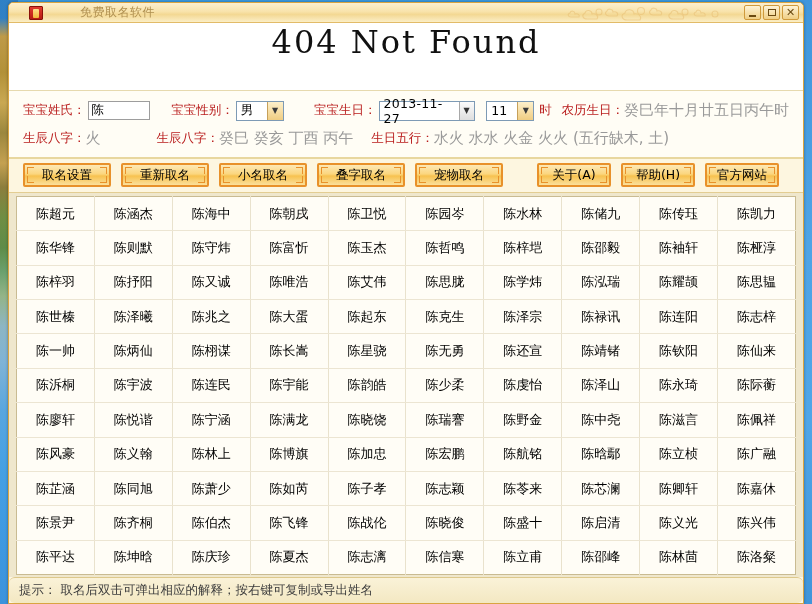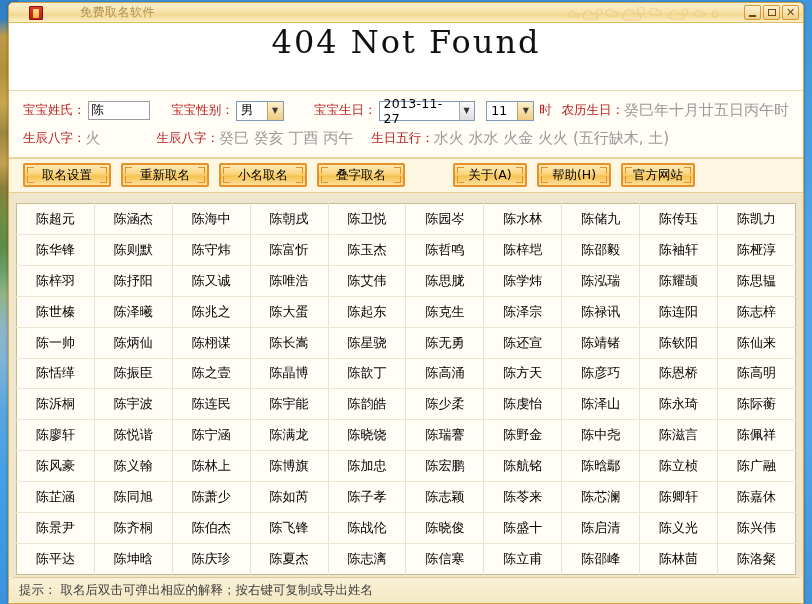--- a/index.html
+++ b/index.html
@@ -179,21 +179,21 @@
   .tbtn .c-tr { right: 2px; top: 2px; border-left: none; border-bottom: none; }
   .tbtn .c-bl { left: 2px; bottom: 2px; border-right: none; border-top: none; }
   .tbtn .c-br { right: 2px; bottom: 2px; border-left: none; border-top: none; }
   .tbtn.narrow { min-width: 74px; text-align: right; }
   .toolbar-spacer { width: 38px; }
 
   
   #grid-wrap {
     flex: 1;
     background: #efe7cd;
-    padding: 10px 7px 2px 7px;
+    padding: 3px 7px 2px 7px;
     overflow: hidden;
   }
   #name-grid {
     width: 100%; height: 100%;
     background: #fffdf6;
     border: 1px solid #c9bb92;
     border-collapse: collapse;
     table-layout: fixed;
   }
   #name-grid td {
@@ -333,20 +333,27 @@
         <span class="corner c-br"></span>
       <span>小名取名</span>
     </div>
     <div class="tbtn">
       <span class="corner c-tl"></span>
         <span class="corner c-tr"></span>
         <span class="corner c-bl"></span>
         <span class="corner c-br"></span>
       <span>叠字取名</span>
     </div>
+    <div class="tbtn">
+      <span class="corner c-tl"></span>
+        <span class="corner c-tr"></span>
+        <span class="corner c-bl"></span>
+        <span class="corner c-br"></span>
+      <span>宠物取名</span>
+    </div>
 
     <span class="toolbar-spacer"></span>
 
     <div class="tbtn narrow">
       <span class="corner c-tl"></span>
         <span class="corner c-tr"></span>
         <span class="corner c-bl"></span>
         <span class="corner c-br"></span>
       <span>关于(A)</span>
     </div>
@@ -423,32 +430,20 @@
             <td>陈栩谋</td>
             <td>陈长嵩</td>
             <td>陈星骁</td>
             <td>陈无勇</td>
             <td>陈还宣</td>
             <td>陈靖锗</td>
             <td>陈钦阳</td>
             <td>陈仙来</td>
           </tr>
           <tr>
-            <td>陈恬缂</td>
-            <td>陈振臣</td>
-            <td>陈之壹</td>
-            <td>陈晶博</td>
-            <td>陈歆丁</td>
-            <td>陈高涌</td>
-            <td>陈方天</td>
-            <td>陈彦巧</td>
-            <td>陈恩桥</td>
-            <td>陈高明</td>
-          </tr>
-          <tr>
             <td>陈泝桐</td>
             <td>陈宇波</td>
             <td>陈连民</td>
             <td>陈宇能</td>
             <td>陈韵皓</td>
             <td>陈少柔</td>
             <td>陈虔怡</td>
             <td>陈泽山</td>
             <td>陈永琦</td>
             <td>陈际蘅</td>

